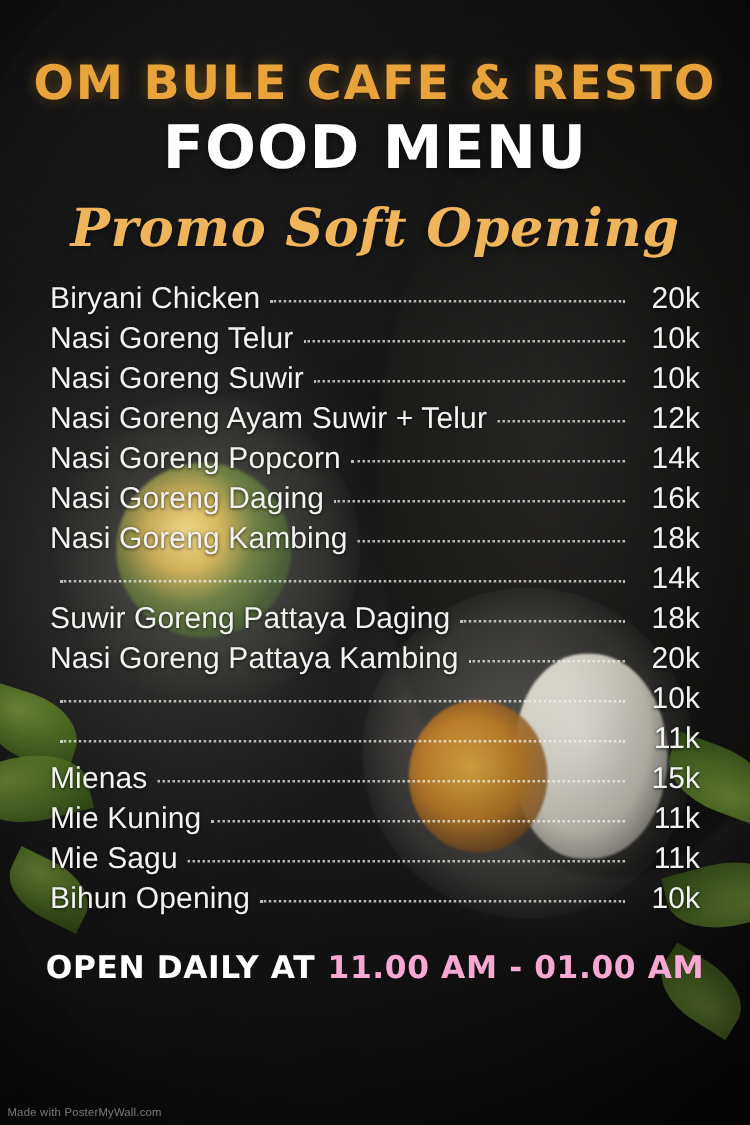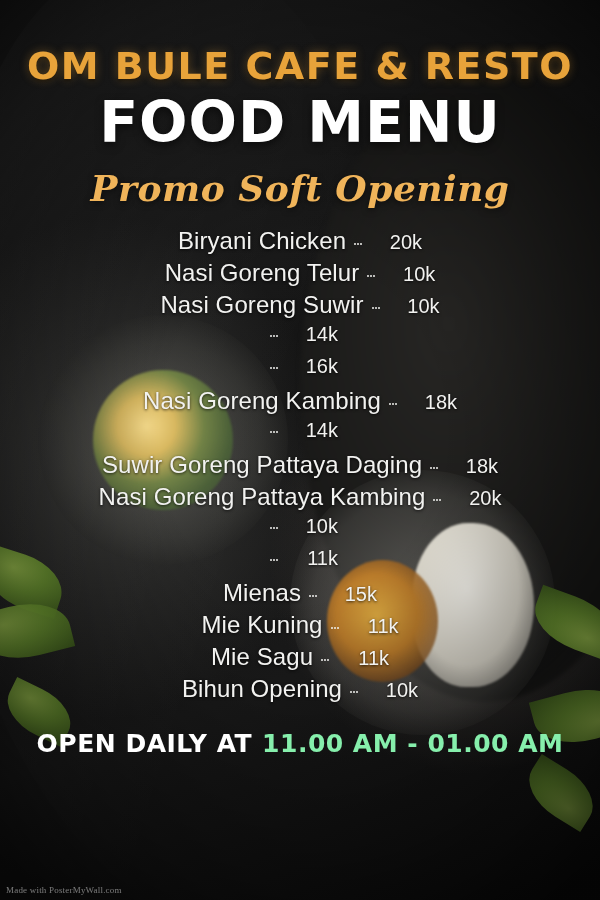--- a/index.html
+++ b/index.html
@@ -136,42 +136,41 @@
     font-size: 38px;
     letter-spacing: 1.5px;
     color: #e8a33a;
     text-shadow: 0 0 10px rgba(232,163,58,0.35), 0 2px 3px rgba(0,0,0,0.6);
     white-space: nowrap;
   }
   .title {
     margin-top: 6px;
     font-family: "DejaVu Sans", sans-serif;
     font-weight: 700;
-    font-size: 57px;
+    font-size: 48px;
     letter-spacing: 1px;
     color: #ffffff;
     line-height: 1;
     text-shadow: 0 3px 8px rgba(0,0,0,0.55);
   }
   .subtitle {
     margin-top: 16px;
     font-family: "DejaVu Serif", serif;
     font-style: italic;
     font-weight: 700;
-    font-size: 36px;
+    font-size: 42px;
     color: #f0b45a;
     letter-spacing: 0.5px;
     text-shadow: 0 2px 6px rgba(0,0,0,0.5);
   }
   .menu {
     margin-top: 18px;
     width: 520px;
     display: flex;
     flex-direction: column;
-    align-items: center;
   }
   .menu-row {
     display: flex;
     align-items: baseline;
     height: 32px;
     color: #f2f2f0;
   }
   .item-name {
     font-size: 24px;
     font-weight: 400;
@@ -180,46 +179,45 @@
     text-shadow: 0 1px 3px rgba(0,0,0,0.75);
   }
   .dots {
     flex: 1;
     margin: 0 8px 0 8px;
     border-bottom: 2px dotted rgba(240,240,238,0.75);
     transform: translateY(-4px);
     min-width: 8px;
   }
   .price {
-    font-size: 20px;
+    font-size: 24px;
     width: 52px;
     text-align: right;
     white-space: nowrap;
     text-shadow: 0 1px 3px rgba(0,0,0,0.75);
   }
   .footer {
     margin-top: 22px;
     display: flex;
     align-items: baseline;
     gap: 10px;
     font-family: "DejaVu Sans", sans-serif;
     font-weight: 700;
     font-size: 25px;
     letter-spacing: 0.5px;
   }
   .footer .open-label { color: #ffffff; }
-  .footer .hours { color: #86efac; }
+  .footer .hours { color: #f9a8d4; }
   .watermark {
     position: absolute;
     left: 6px;
     bottom: 5px;
     font-size: 9px;
     color: rgba(255,255,255,0.45);
     letter-spacing: 0.2px;
-    font-family: Liberation Serif, serif;
   }
 </style>
 </head>
 <body>
 
 <div class="poster">
 
   <div class="bg-base"></div>
   <div class="bg-sheen"></div>
   <div class="bg-dark-blob"></div>
@@ -260,27 +258,34 @@
         <span class="dots"></span>
         <span class="price">10k</span>
       </div>
 
       <div class="menu-row">
         <span class="item-name">Nasi Goreng Suwir</span>
         <span class="dots"></span>
         <span class="price">10k</span>
       </div>
 
-
-      <div class="menu-row">
+      <div class="menu-row">
+        <span class="item-name">Nasi Goreng Ayam Suwir + Telur</span>
+        <span class="dots"></span>
+        <span class="price">12k</span>
+      </div>
+
+      <div class="menu-row">
+        <span class="item-name">Nasi Goreng Popcorn</span>
         <span class="dots"></span>
         <span class="price">14k</span>
       </div>
 
       <div class="menu-row">
+        <span class="item-name">Nasi Goreng Daging</span>
         <span class="dots"></span>
         <span class="price">16k</span>
       </div>
 
       <div class="menu-row">
         <span class="item-name">Nasi Goreng Kambing</span>
         <span class="dots"></span>
         <span class="price">18k</span>
       </div>
 

